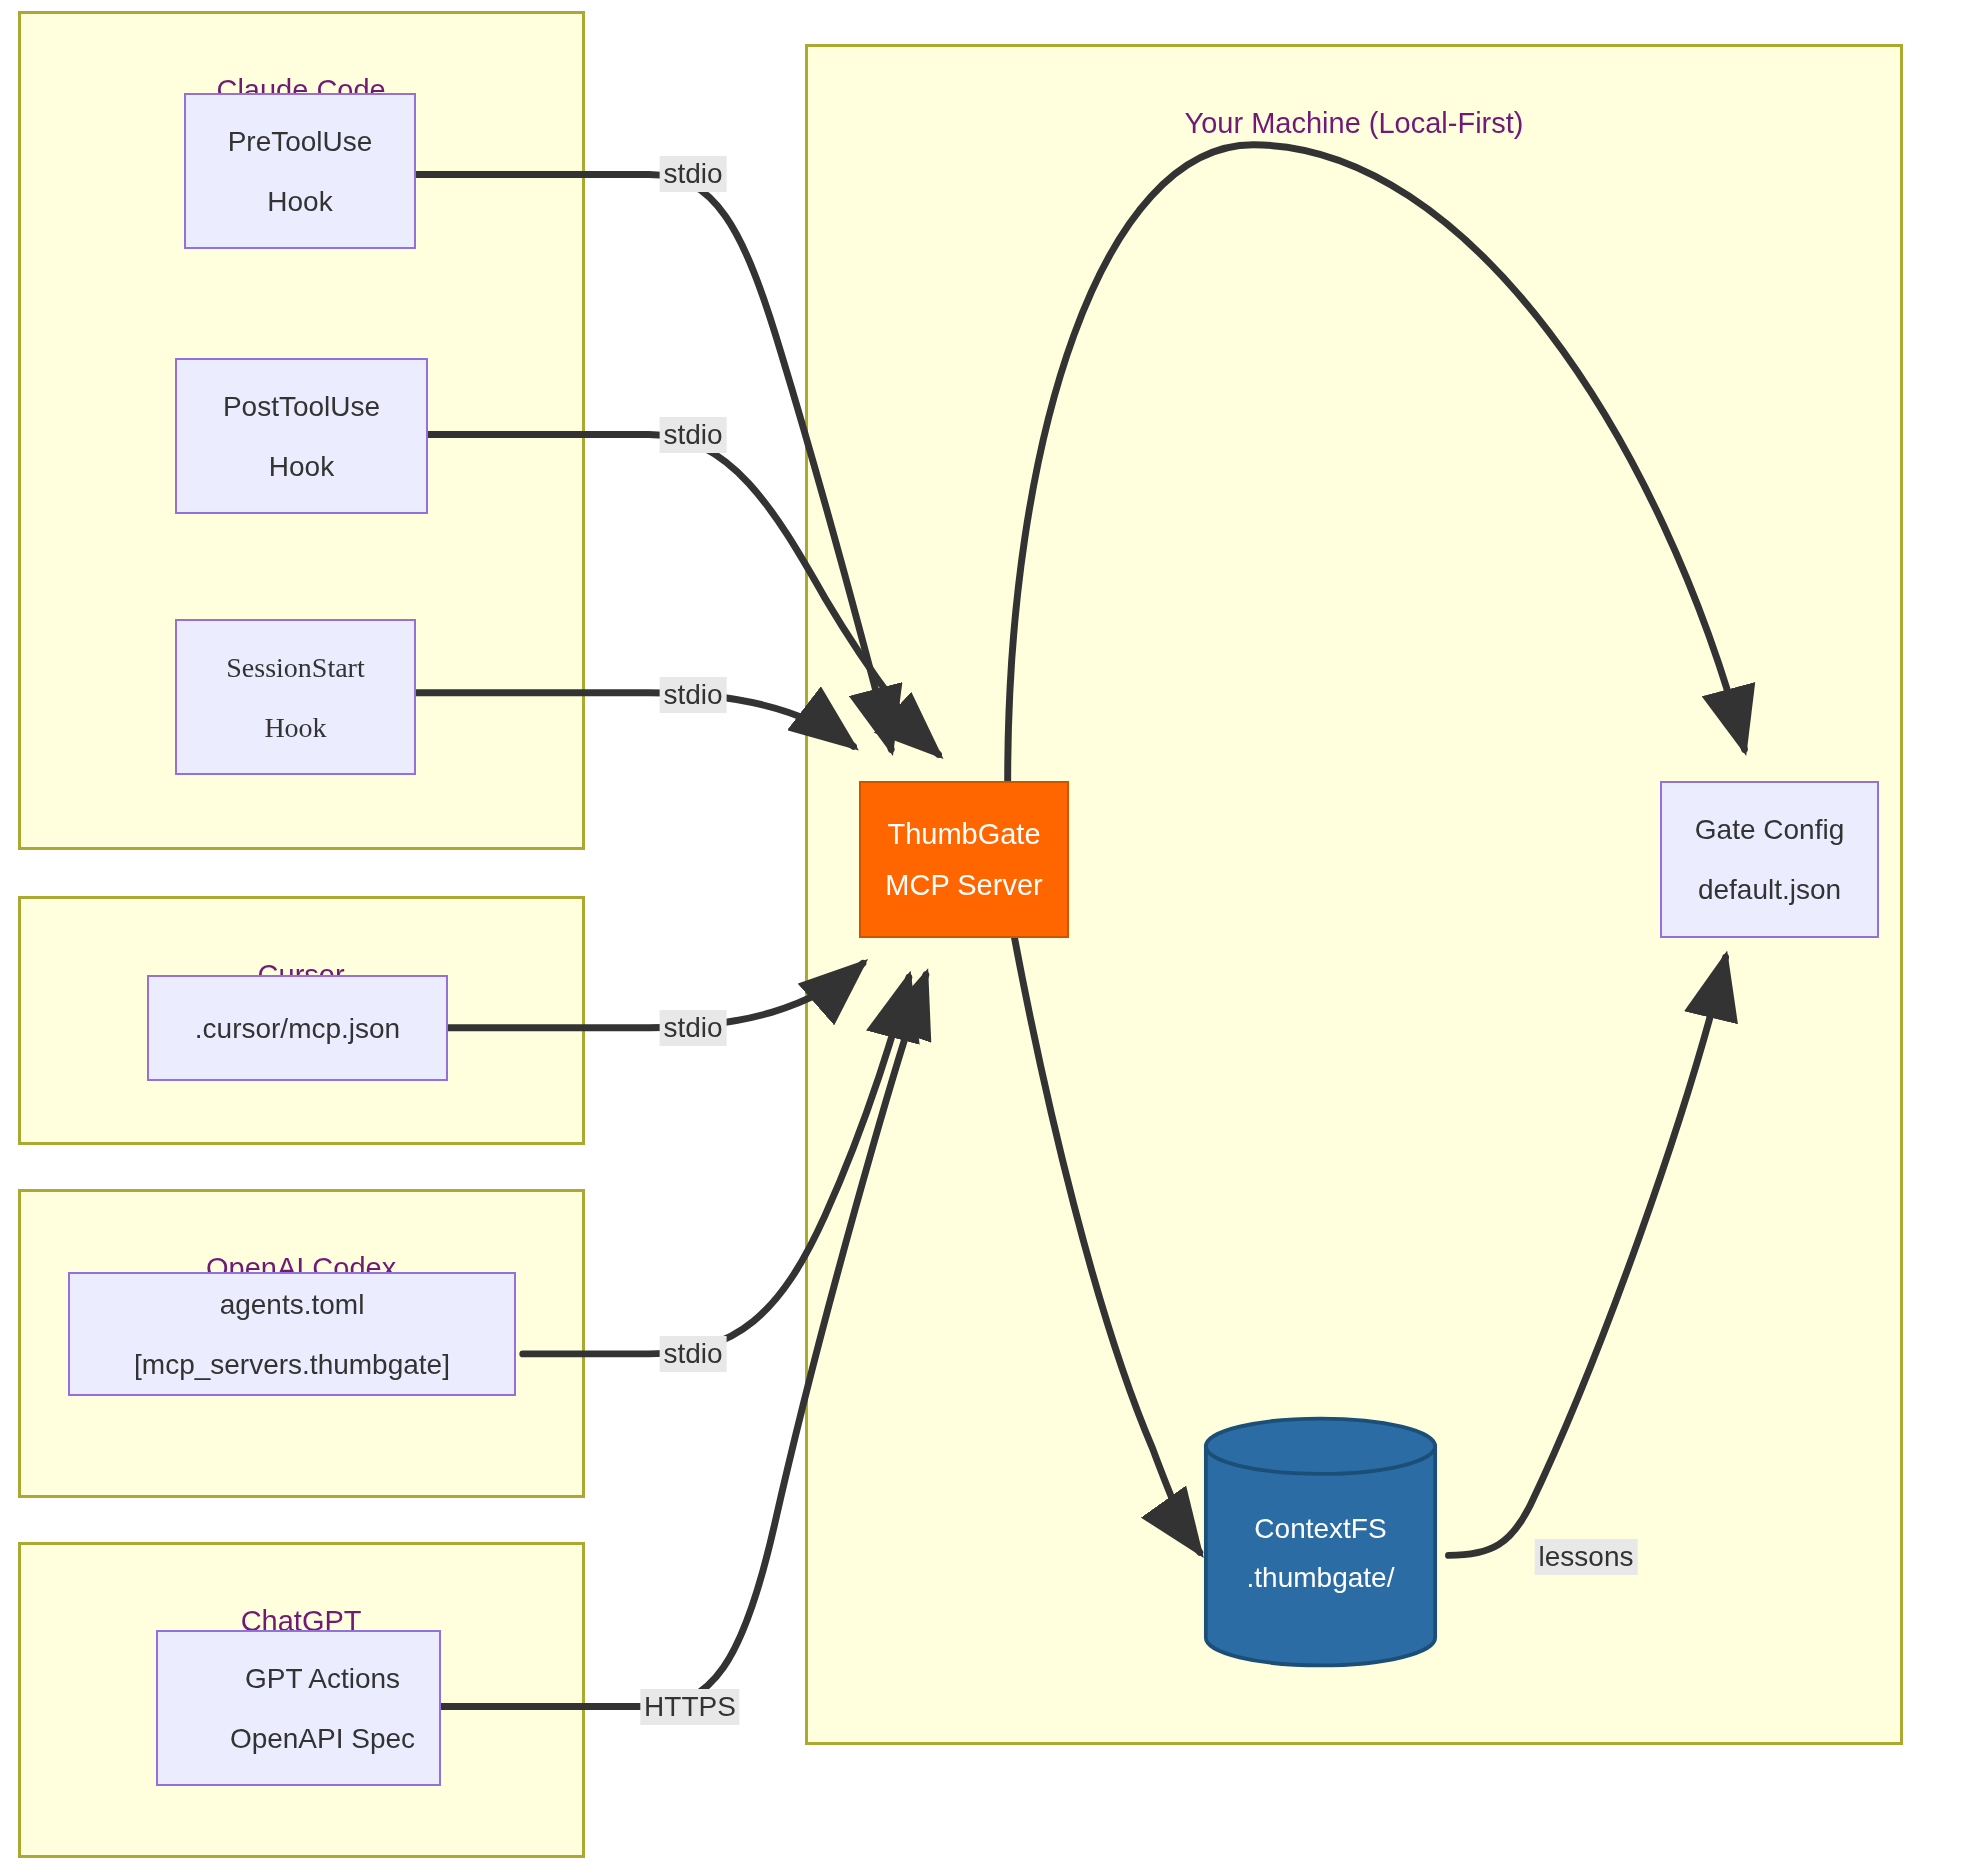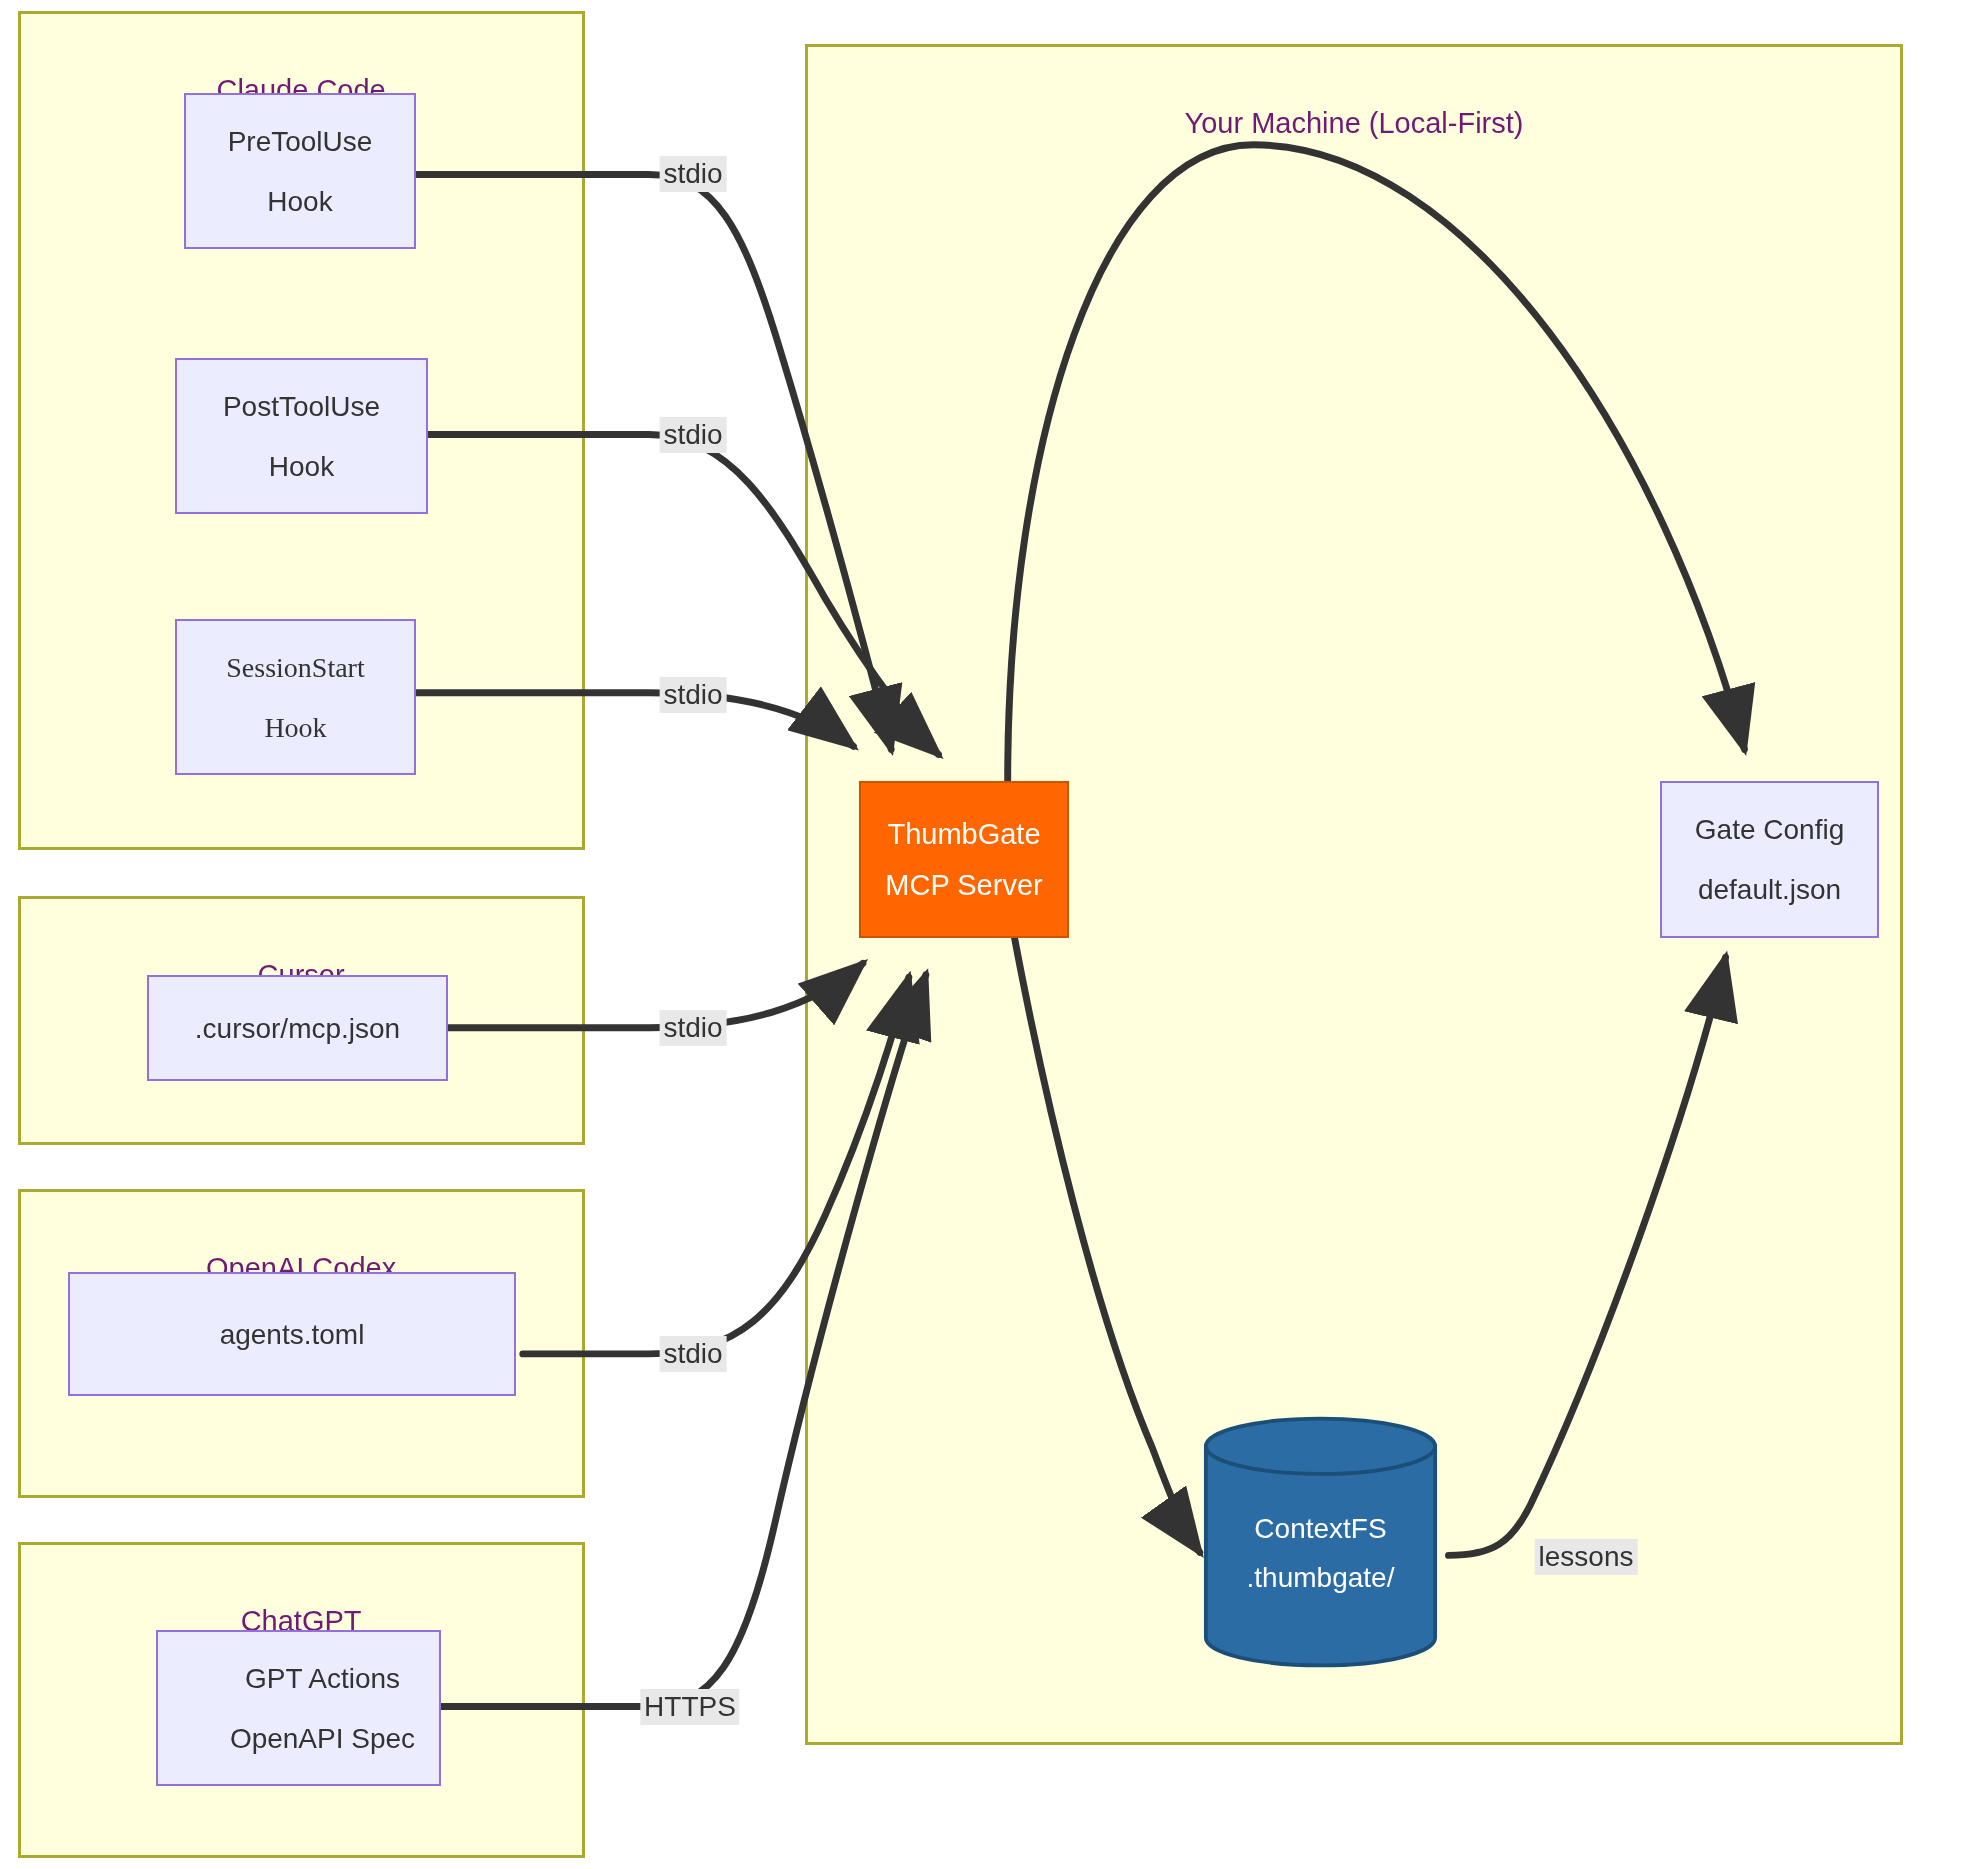--- a/index.html
+++ b/index.html
@@ -165,20 +165,21 @@
     <span class="node-line">SessionStart</span>
     <span class="node-line">Hook</span>
   </div>
 
   <div class="node node-rect" style="left:147px; top:975px; width:301px; height:106px;">
     <span class="node-line">.cursor/mcp.json</span>
   </div>
 
   <div class="node node-rect" style="left:68px; top:1272px; width:448px; height:124px;">
     <span class="node-line">agents.toml</span>
+    <span class="node-line">[mcp_servers.thumbgate]</span>
   </div>
 
   <div class="node node-rect" style="left:156px; top:1630px; width:285px; height:156px;padding-left:48px;">
     <span class="node-line">GPT Actions</span>
     <span class="node-line">OpenAPI Spec</span>
   </div>
 
   <div class="node node-accent" style="left:859px; top:781px; width:210px; height:157px;">
     <span class="node-line">ThumbGate</span>
     <span class="node-line">MCP Server</span>

